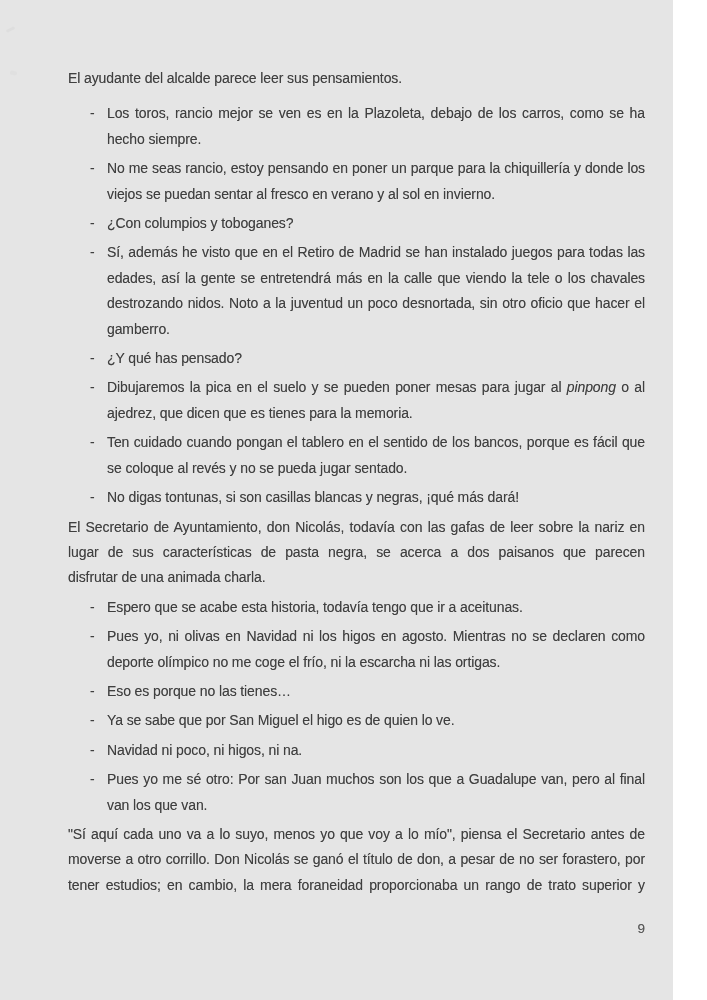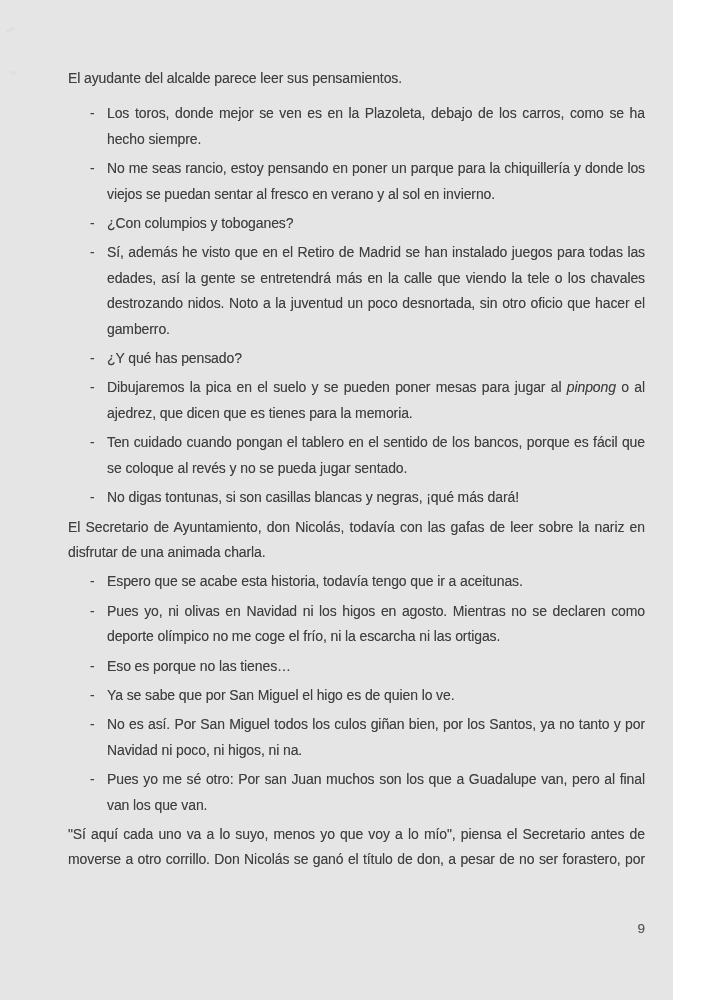--- a/index.html
+++ b/index.html
@@ -38,21 +38,21 @@
   <span class="artifact a1"></span>
   <span class="artifact a2"></span>
 
   <div class="content" id="content">
       <div class="block">
 
   <div class="line">El ayudante del alcalde parece leer sus pensamientos.</div>
       </div>
       <div class="block dialogue">
     <span class="marker">-</span>
-  <div class="line j">Los toros, donde mejor se ven es en la Plazoleta, debajo de los carros, como se ha</div>
+  <div class="line j">Los toros, rancio mejor se ven es en la Plazoleta, debajo de los carros, como se ha</div>
         <div class="line">hecho siempre.</div>
       </div>
       <div class="block dialogue">
     <span class="marker">-</span>
   <div class="line j">No me seas rancio, estoy pensando en poner un parque para la chiquillería y donde los</div>
         <div class="line">viejos se puedan sentar al fresco en verano y al sol en invierno.</div>
       </div>
       <div class="block dialogue">
     <span class="marker">-</span>
   <div class="line">¿Con columpios y toboganes?</div>
@@ -78,20 +78,21 @@
   <div class="line j">Ten cuidado cuando pongan el tablero en el sentido de los bancos, porque es fácil que</div>
         <div class="line">se coloque al revés y no se pueda jugar sentado.</div>
       </div>
       <div class="block dialogue">
     <span class="marker">-</span>
   <div class="line">No digas tontunas, si son casillas blancas y negras, ¡qué más dará!</div>
       </div>
       <div class="block">
 
   <div class="line j">El Secretario de Ayuntamiento, don Nicolás, todavía con las gafas de leer sobre la nariz en</div>
+        <div class="line j">lugar de sus características de pasta negra, se acerca a dos paisanos que parecen</div>
         <div class="line">disfrutar de una animada charla.</div>
       </div>
       <div class="block dialogue">
     <span class="marker">-</span>
   <div class="line">Espero que se acabe esta historia, todavía tengo que ir a aceitunas.</div>
       </div>
       <div class="block dialogue">
     <span class="marker">-</span>
   <div class="line j">Pues yo, ni olivas en Navidad ni los higos en agosto. Mientras no se declaren como</div>
         <div class="line">deporte olímpico no me coge el frío, ni la escarcha ni las ortigas.</div>
@@ -99,29 +100,29 @@
       <div class="block dialogue">
     <span class="marker">-</span>
   <div class="line">Eso es porque no las tienes…</div>
       </div>
       <div class="block dialogue">
     <span class="marker">-</span>
   <div class="line">Ya se sabe que por San Miguel el higo es de quien lo ve.</div>
       </div>
       <div class="block dialogue">
     <span class="marker">-</span>
-  <div class="line j">No es así. Por San Miguel todos los culos giñan bien, por los Santos, ya no tanto y por</div>
         <div class="line">Navidad ni poco, ni higos, ni na.</div>
       </div>
       <div class="block dialogue">
     <span class="marker">-</span>
   <div class="line j">Pues yo me sé otro: Por san Juan muchos son los que a Guadalupe van, pero al final</div>
         <div class="line">van los que van.</div>
       </div>
       <div class="block">
 
   <div class="line j">"Sí aquí cada uno va a lo suyo, menos yo que voy a lo mío", piensa el Secretario antes de</div>
         <div class="line j">moverse a otro corrillo. Don Nicolás se ganó el título de don, a pesar de no ser forastero, por</div>
+        <div class="line j">tener estudios; en cambio, la mera foraneidad proporcionaba un rango de trato superior y</div>
       </div>
     </div>
 
   <div class="pagenum">9</div>
 </div>
 
 </body></html>

